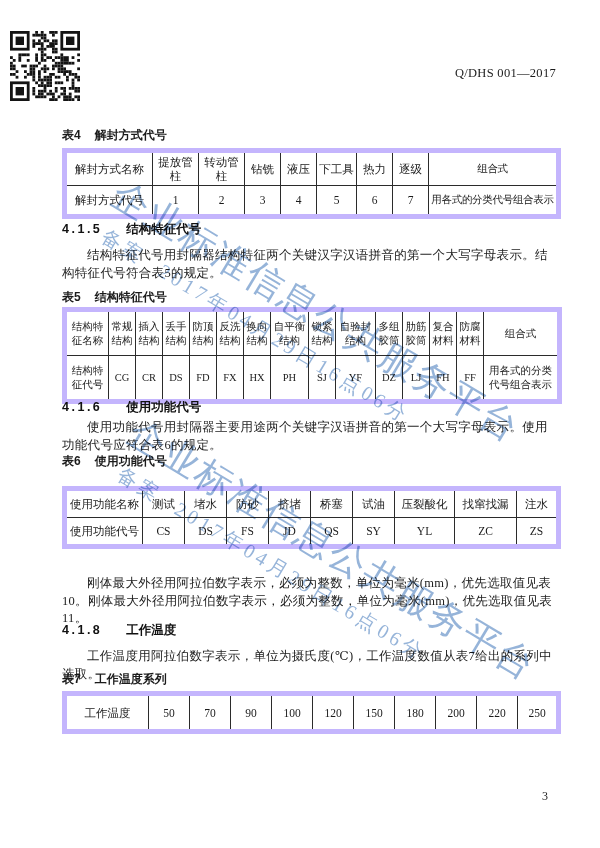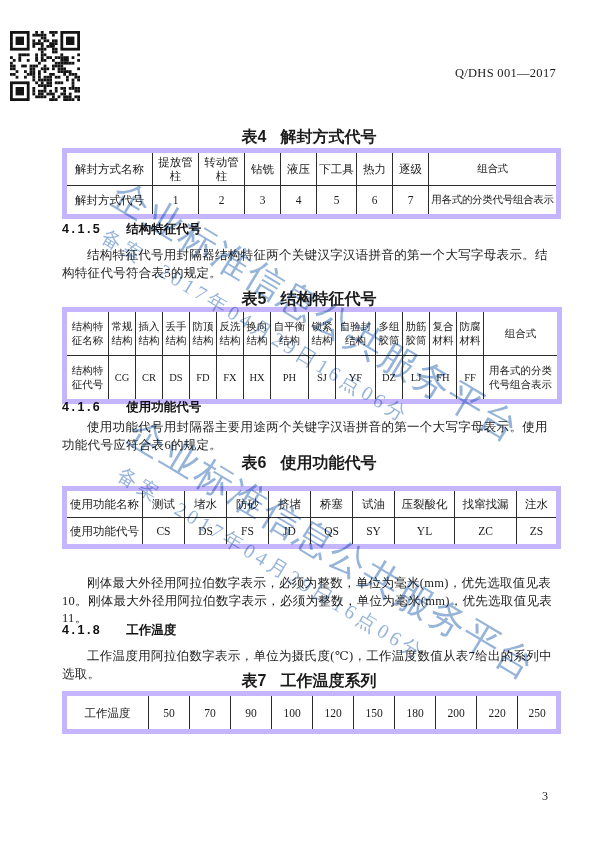--- a/index.html
+++ b/index.html
@@ -20,21 +20,21 @@
   .wm-small{font-size:20px;letter-spacing:4px;margin-top:5px;margin-left:12px;word-spacing:10px;}
   
   .qr{position:absolute;top:31px;left:10px;width:70px;height:70px;z-index:1;}
   .doc-header{position:absolute;top:66px;right:44px;font-size:12.5px;letter-spacing:0.3px;z-index:2;}
   .page-num{position:absolute;top:789px;right:52px;font-size:12px;z-index:2;}
   
   .abs{position:absolute;left:62px;width:494px;z-index:2;}
   .para{font-size:12.5px;line-height:17.5px;text-indent:2em;letter-spacing:0.3px;}
   .heading{font-family:"Liberation Sans","DejaVu Sans",sans-serif;font-weight:bold;font-size:12.5px;color:#111;}
   .h-num{letter-spacing:2.5px;margin-right:24px;}
-  .caption{text-align:center;font-family:"Liberation Sans","DejaVu Sans",sans-serif;font-weight:bold;font-size:16px;}
+  .caption{font-family:"Liberation Sans","DejaVu Sans",sans-serif;font-weight:bold;font-size:12px;}
   .cap-t{margin-left:14px;}
   
   .doc-table{
     position:absolute;left:62px;z-index:2;
     border-collapse:collapse;table-layout:fixed;width:494px;border:5px solid #c4b5fd;
   }
   .doc-table td{
     border:1px solid #2b2b2b;text-align:center;vertical-align:middle;
     padding:2px;font-size:11.5px;line-height:14px;word-break:break-all;
   }

